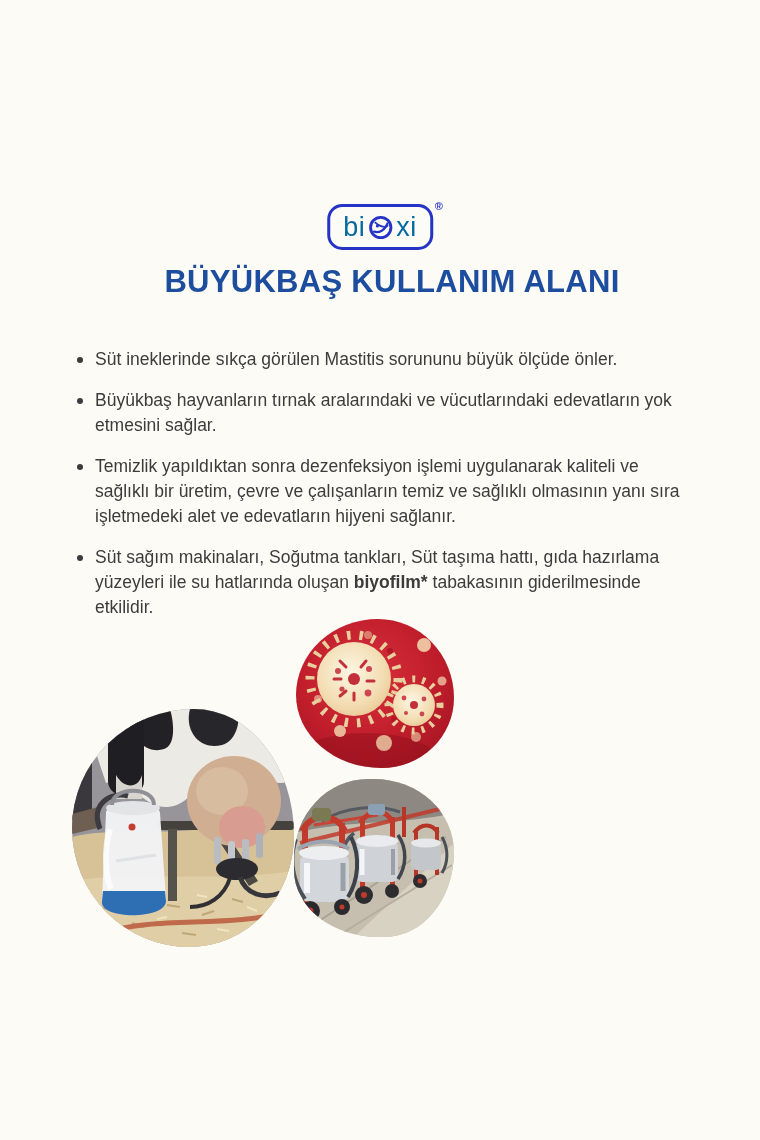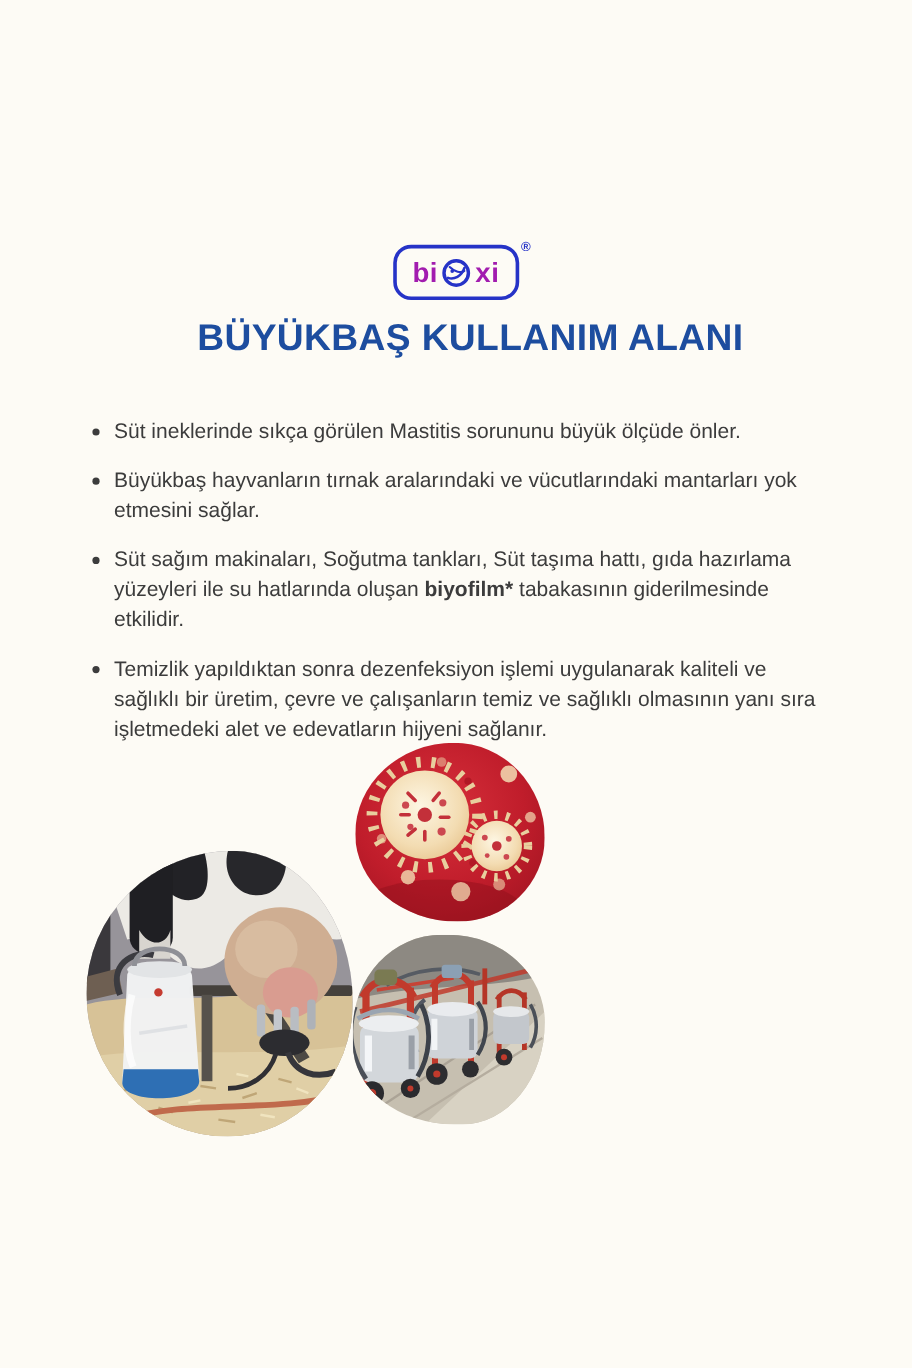--- a/index.html
+++ b/index.html
@@ -7,21 +7,21 @@
     position:relative;width:760px;height:1140px;background:#fdfbf5;
     font-family:"Liberation Sans",sans-serif;overflow:hidden;
   }
   
   .logo-wrap{position:absolute;top:204px;left:50%;transform:translateX(-50%);}
   .logo-box{
     position:relative;display:inline-flex;align-items:center;gap:1px;
     border:3px solid #2633c7;border-radius:15px;padding:4px 13px;height:46px;
     box-sizing:border-box;background:transparent;
   }
-  .lg-txt{font-size:23px;font-weight:700;color:#a21caf;letter-spacing:.5px;line-height:1;}
+  .lg-txt{font-size:27px;font-weight:400;color:#0369a1;letter-spacing:.5px;line-height:1;}
   .globe{display:block;margin:0 1px;}
   .reg{position:absolute;top:-7px;right:-13px;font-size:11px;font-weight:700;color:#2633c7;}
   
   #page-title{
     position:absolute;top:252px;left:0;width:100%;margin:12px;text-align:center;
     font-size:31px;font-weight:700;color:#1d4d9f;letter-spacing:.3px;
   }
   
   #benefits-list{
     position:absolute;top:331px;left:58px;width:656px;margin:0;padding:0;
@@ -65,23 +65,23 @@
       </svg>
       <span class="lg-txt">xi</span>
       <span class="reg">®</span>
     </div>
   </div>
 
   <h1 id="page-title">BÜYÜKBAŞ KULLANIM ALANI</h1>
 
   <ul id="benefits-list">
       <li><span>Süt ineklerinde sıkça görülen Mastitis sorununu büyük ölçüde önler.</span></li>
-      <li><span>Büyükbaş hayvanların tırnak aralarındaki ve vücutlarındaki mantarları yok etmesini sağlar.</span></li>
+      <li><span>Büyükbaş hayvanların tırnak aralarındaki ve vücutlarındaki edevatların yok etmesini sağlar.</span></li>
+      <li><span>Temizlik yapıldıktan sonra dezenfeksiyon işlemi uygulanarak kaliteli ve sağlıklı bir üretim, çevre ve çalışanların temiz ve sağlıklı olmasının yanı sıra işletmedeki alet ve edevatların hijyeni sağlanır.</span></li>
       <li><span>Süt sağım makinaları, Soğutma tankları, Süt taşıma hattı, gıda hazırlama yüzeyleri ile su hatlarında oluşan </span><b>biyofilm*</b><span> tabakasının giderilmesinde etkilidir.</span></li>
-      <li><span>Temizlik yapıldıktan sonra dezenfeksiyon işlemi uygulanarak kaliteli ve sağlıklı bir üretim, çevre ve çalışanların temiz ve sağlıklı olmasının yanı sıra işletmedeki alet ve edevatların hijyeni sağlanır.</span></li>
     </ul>
 
   <div>
 
     <div class="blob blob-virus" role="img" aria-label="Red microscopic virus cells illustration">
       <svg viewBox="0 0 158 149" preserveAspectRatio="none">
         <defs>
           <radialGradient id="vredg" cx="45%" cy="38%" r="80%">
             <stop offset="0%" stop-color="#d7303b"></stop>
             <stop offset="55%" stop-color="#c01d2b"></stop>

